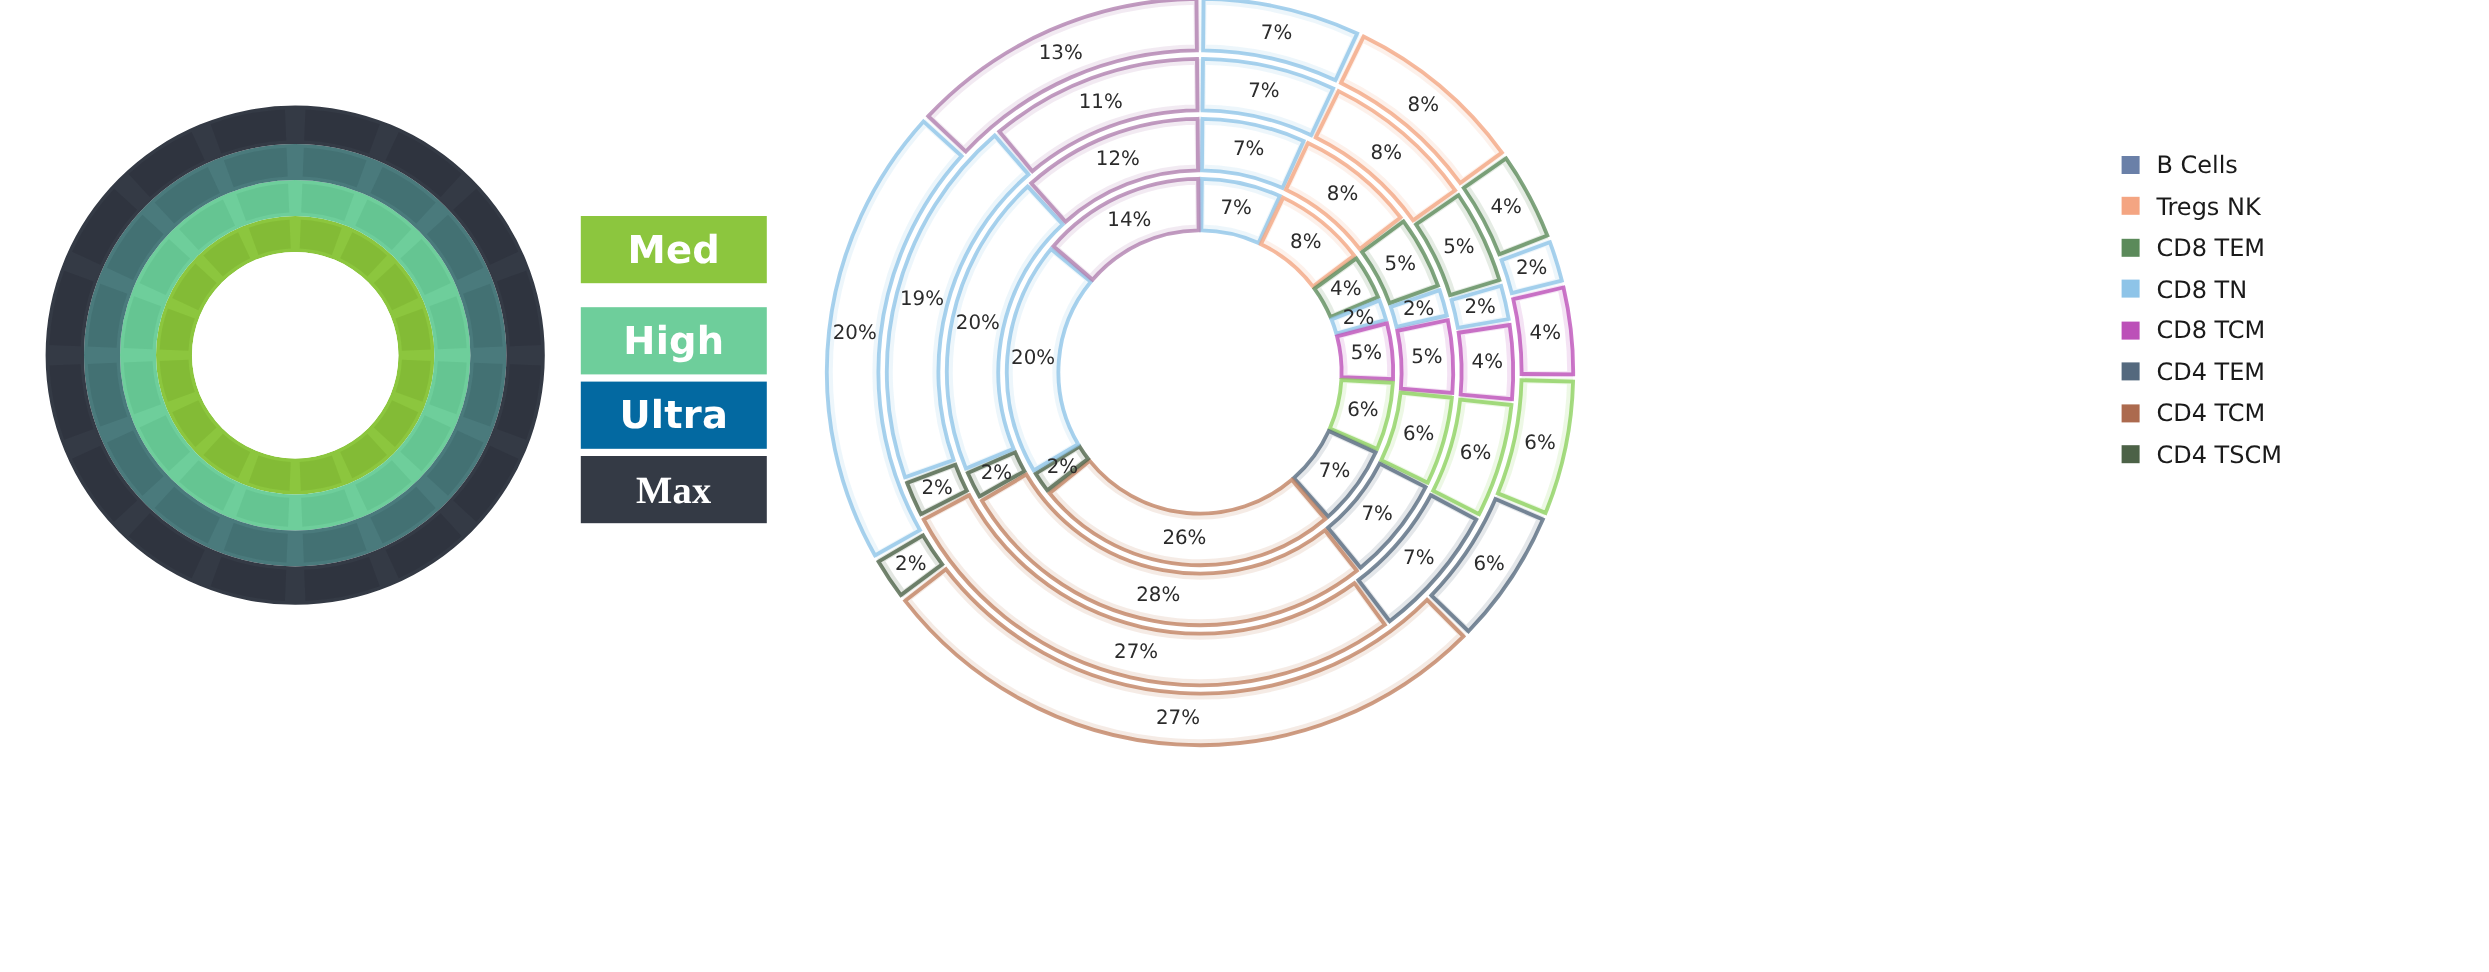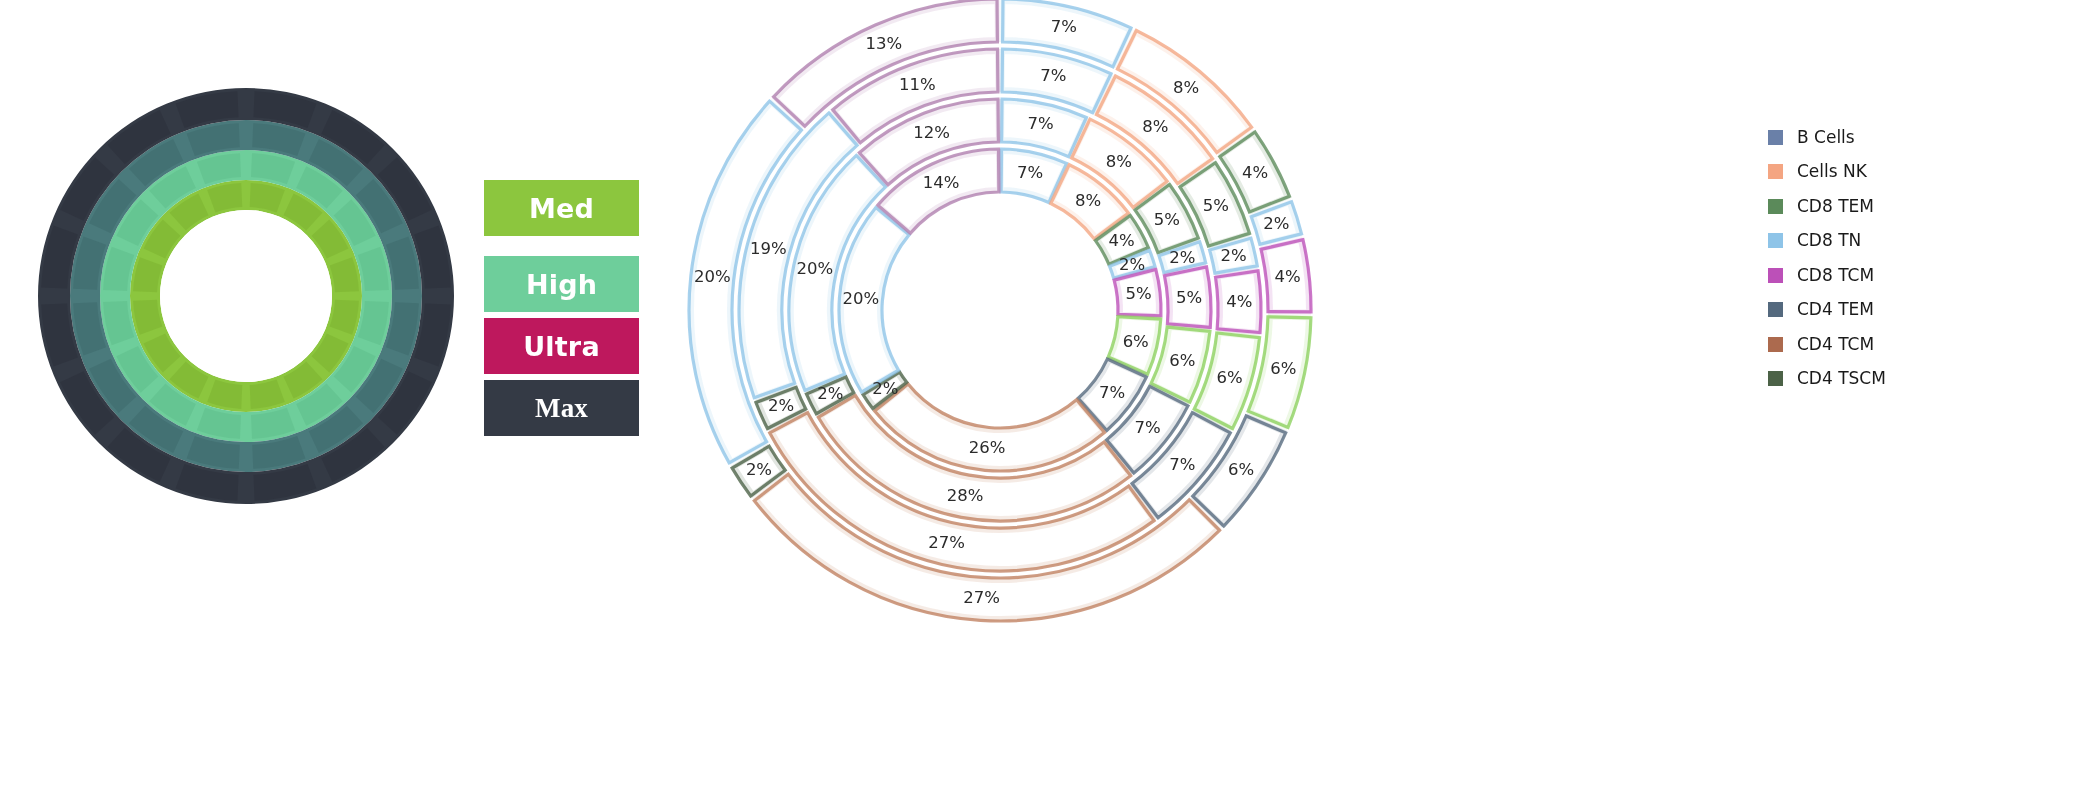--- a/index.html
+++ b/index.html
@@ -9,35 +9,35 @@
 
   
   #radial-gauge{position:absolute;left:36px;top:86px;width:420px;height:420px;}
   #radial-gauge svg{display:block;}
 
   
   #tier-legend{position:absolute;left:484px;top:180px;width:155px;}
   .tier-row{height:56px;margin-bottom:6px;display:flex;align-items:center;
             justify-content:center;}
   .tier-row:last-child{margin-bottom:0;}
-  .tier-label{color:#ffffff;font-size:27px;font-weight:bold;
+  .tier-label{color:#ffffff;font-size:32px;font-weight:bold;
               letter-spacing:.2px;line-height:1;}
 
   
   #sunburst{position:absolute;left:690px;top:0px;width:620px;height:810px;}
   #sunburst svg{display:block;overflow:visible;}
   .seg-label{font-size:16.5px;fill:#2b2b2b;
              font-family:"DejaVu Sans","Liberation Sans",sans-serif;
              text-anchor:middle;dominant-baseline:middle;}
 
   
   #cell-legend{position:absolute;left:1768px;top:120px;width:300px;}
   .leg-row{display:flex;align-items:center;height:34.5px;}
   .leg-swatch{width:15px;height:15px;flex:0 0 15px;margin-right:14px;}
-  .leg-text{font-size:17px;color:#1a1a1a;white-space:nowrap;line-height:1;}
+  .leg-text{font-size:20px;color:#1a1a1a;white-space:nowrap;line-height:1;}
 </style>
 </head>
 <body>
 
 <div id="radial-gauge">
   <svg viewBox="0 0 420 420" width="420" height="420">
     <g id="gauge-rings">
         <path d="M 210 94 A 116 116 0 0 1 210 326
           L 210 296 A 86 86 0 0 0 210 124 ZM 210 326 A 116 116 0 0 1 209.99999999999997 94
           L 209.99999999999997 124 A 86 86 0 0 0 210 296 Z" fill="#8CC63E"></path>
@@ -183,21 +183,21 @@
   </svg>
 </div>
 
 <div id="tier-legend">
   <div class="tier-row" style="background: rgb(140, 198, 62);">
     <span class="tier-label">Med</span>
   </div>
   <div class="tier-row" style="background: rgb(110, 206, 155); margin-top: 20px;">
     <span class="tier-label">High</span>
   </div>
-  <div class="tier-row" style="background: #be185d; justify-content: center;">
+  <div class="tier-row" style="background: #0369a1; justify-content: center;">
     <span class="tier-label">Ultra</span>
   </div>
   <div class="tier-row" style="background: rgb(52, 58, 69); font-family: Liberation Serif, serif;">
     <span class="tier-label">Max</span>
   </div>
 </div>
 
 <div id="sunburst">
   <svg viewBox="0 0 620 810" width="620" height="810">
     <defs id="sb-defs">
@@ -495,21 +495,21 @@
   </svg>
 </div>
 
 <div id="cell-legend">
   <div class="leg-row">
     <span class="leg-swatch" style="background: rgb(106, 128, 168);"></span>
     <span class="leg-text">B Cells</span>
   </div>
   <div class="leg-row">
     <span class="leg-swatch" style="background: rgb(244, 165, 130);"></span>
-    <span class="leg-text">Cells NK</span>
+    <span class="leg-text">Tregs NK</span>
   </div>
   <div class="leg-row">
     <span class="leg-swatch" style="background: rgb(91, 138, 90);"></span>
     <span class="leg-text">CD8 TEM</span>
   </div>
   <div class="leg-row">
     <span class="leg-swatch" style="background: rgb(142, 196, 232);"></span>
     <span class="leg-text">CD8 TN</span>
   </div>
   <div class="leg-row">

